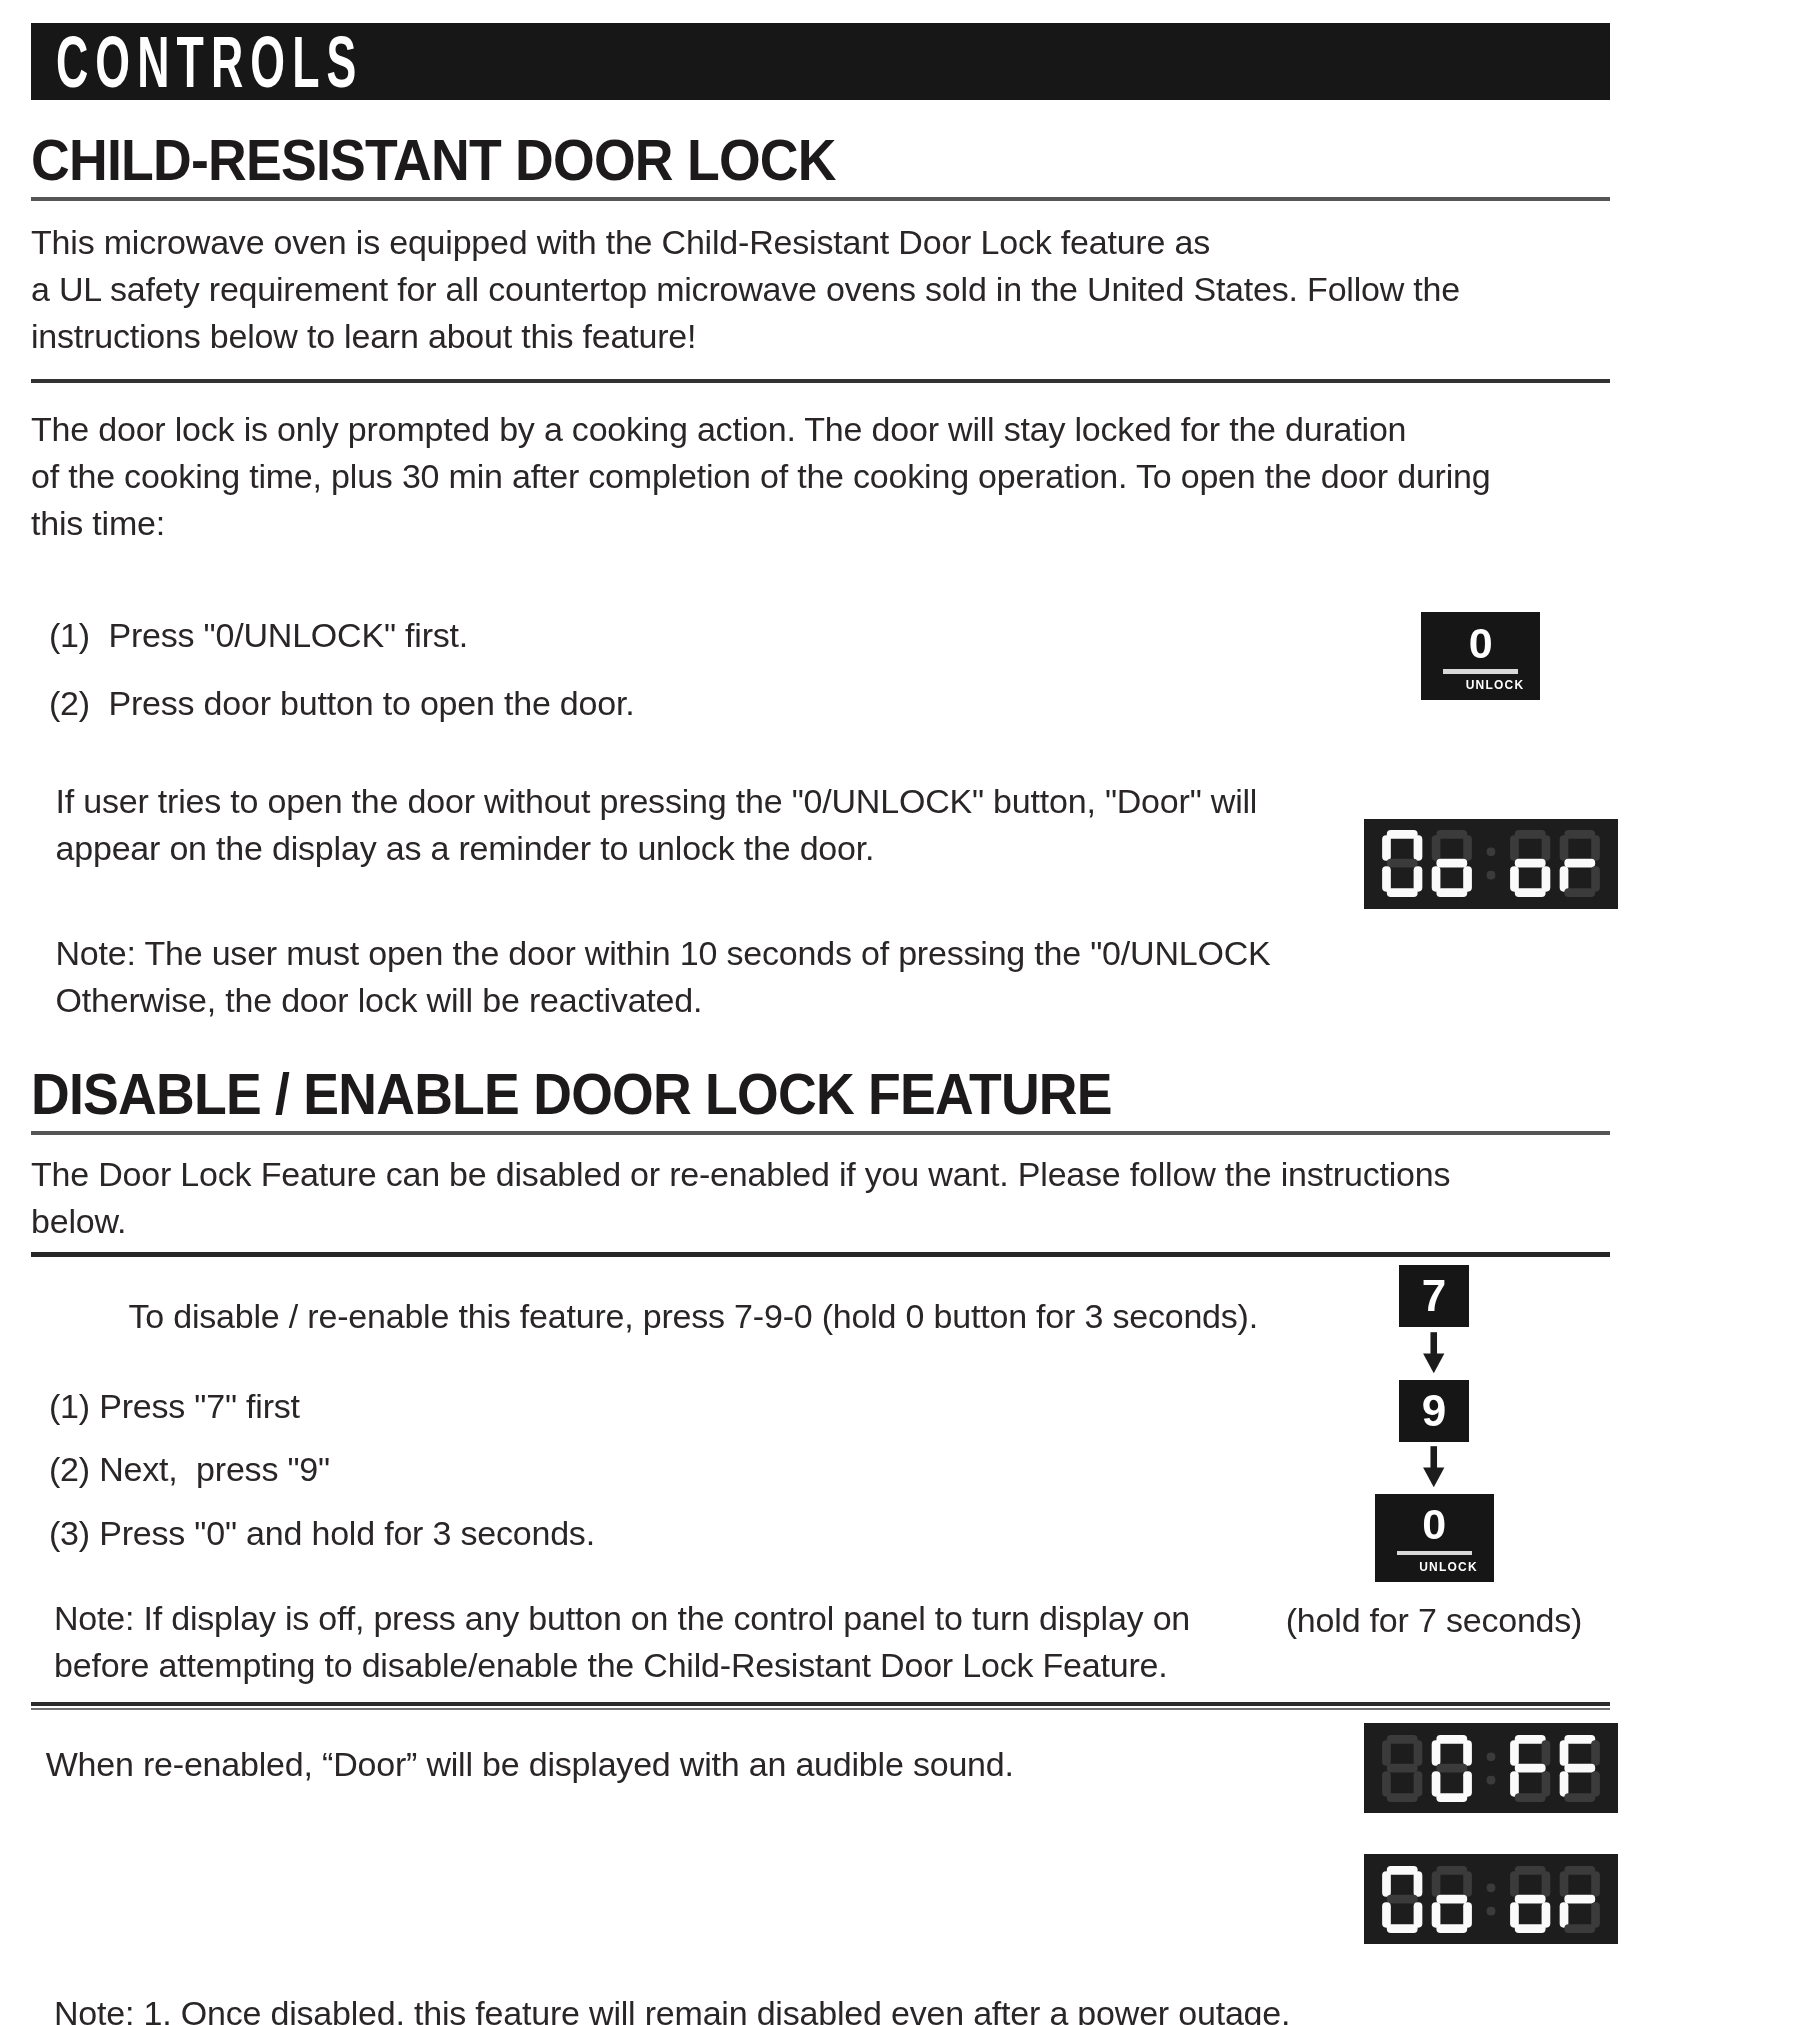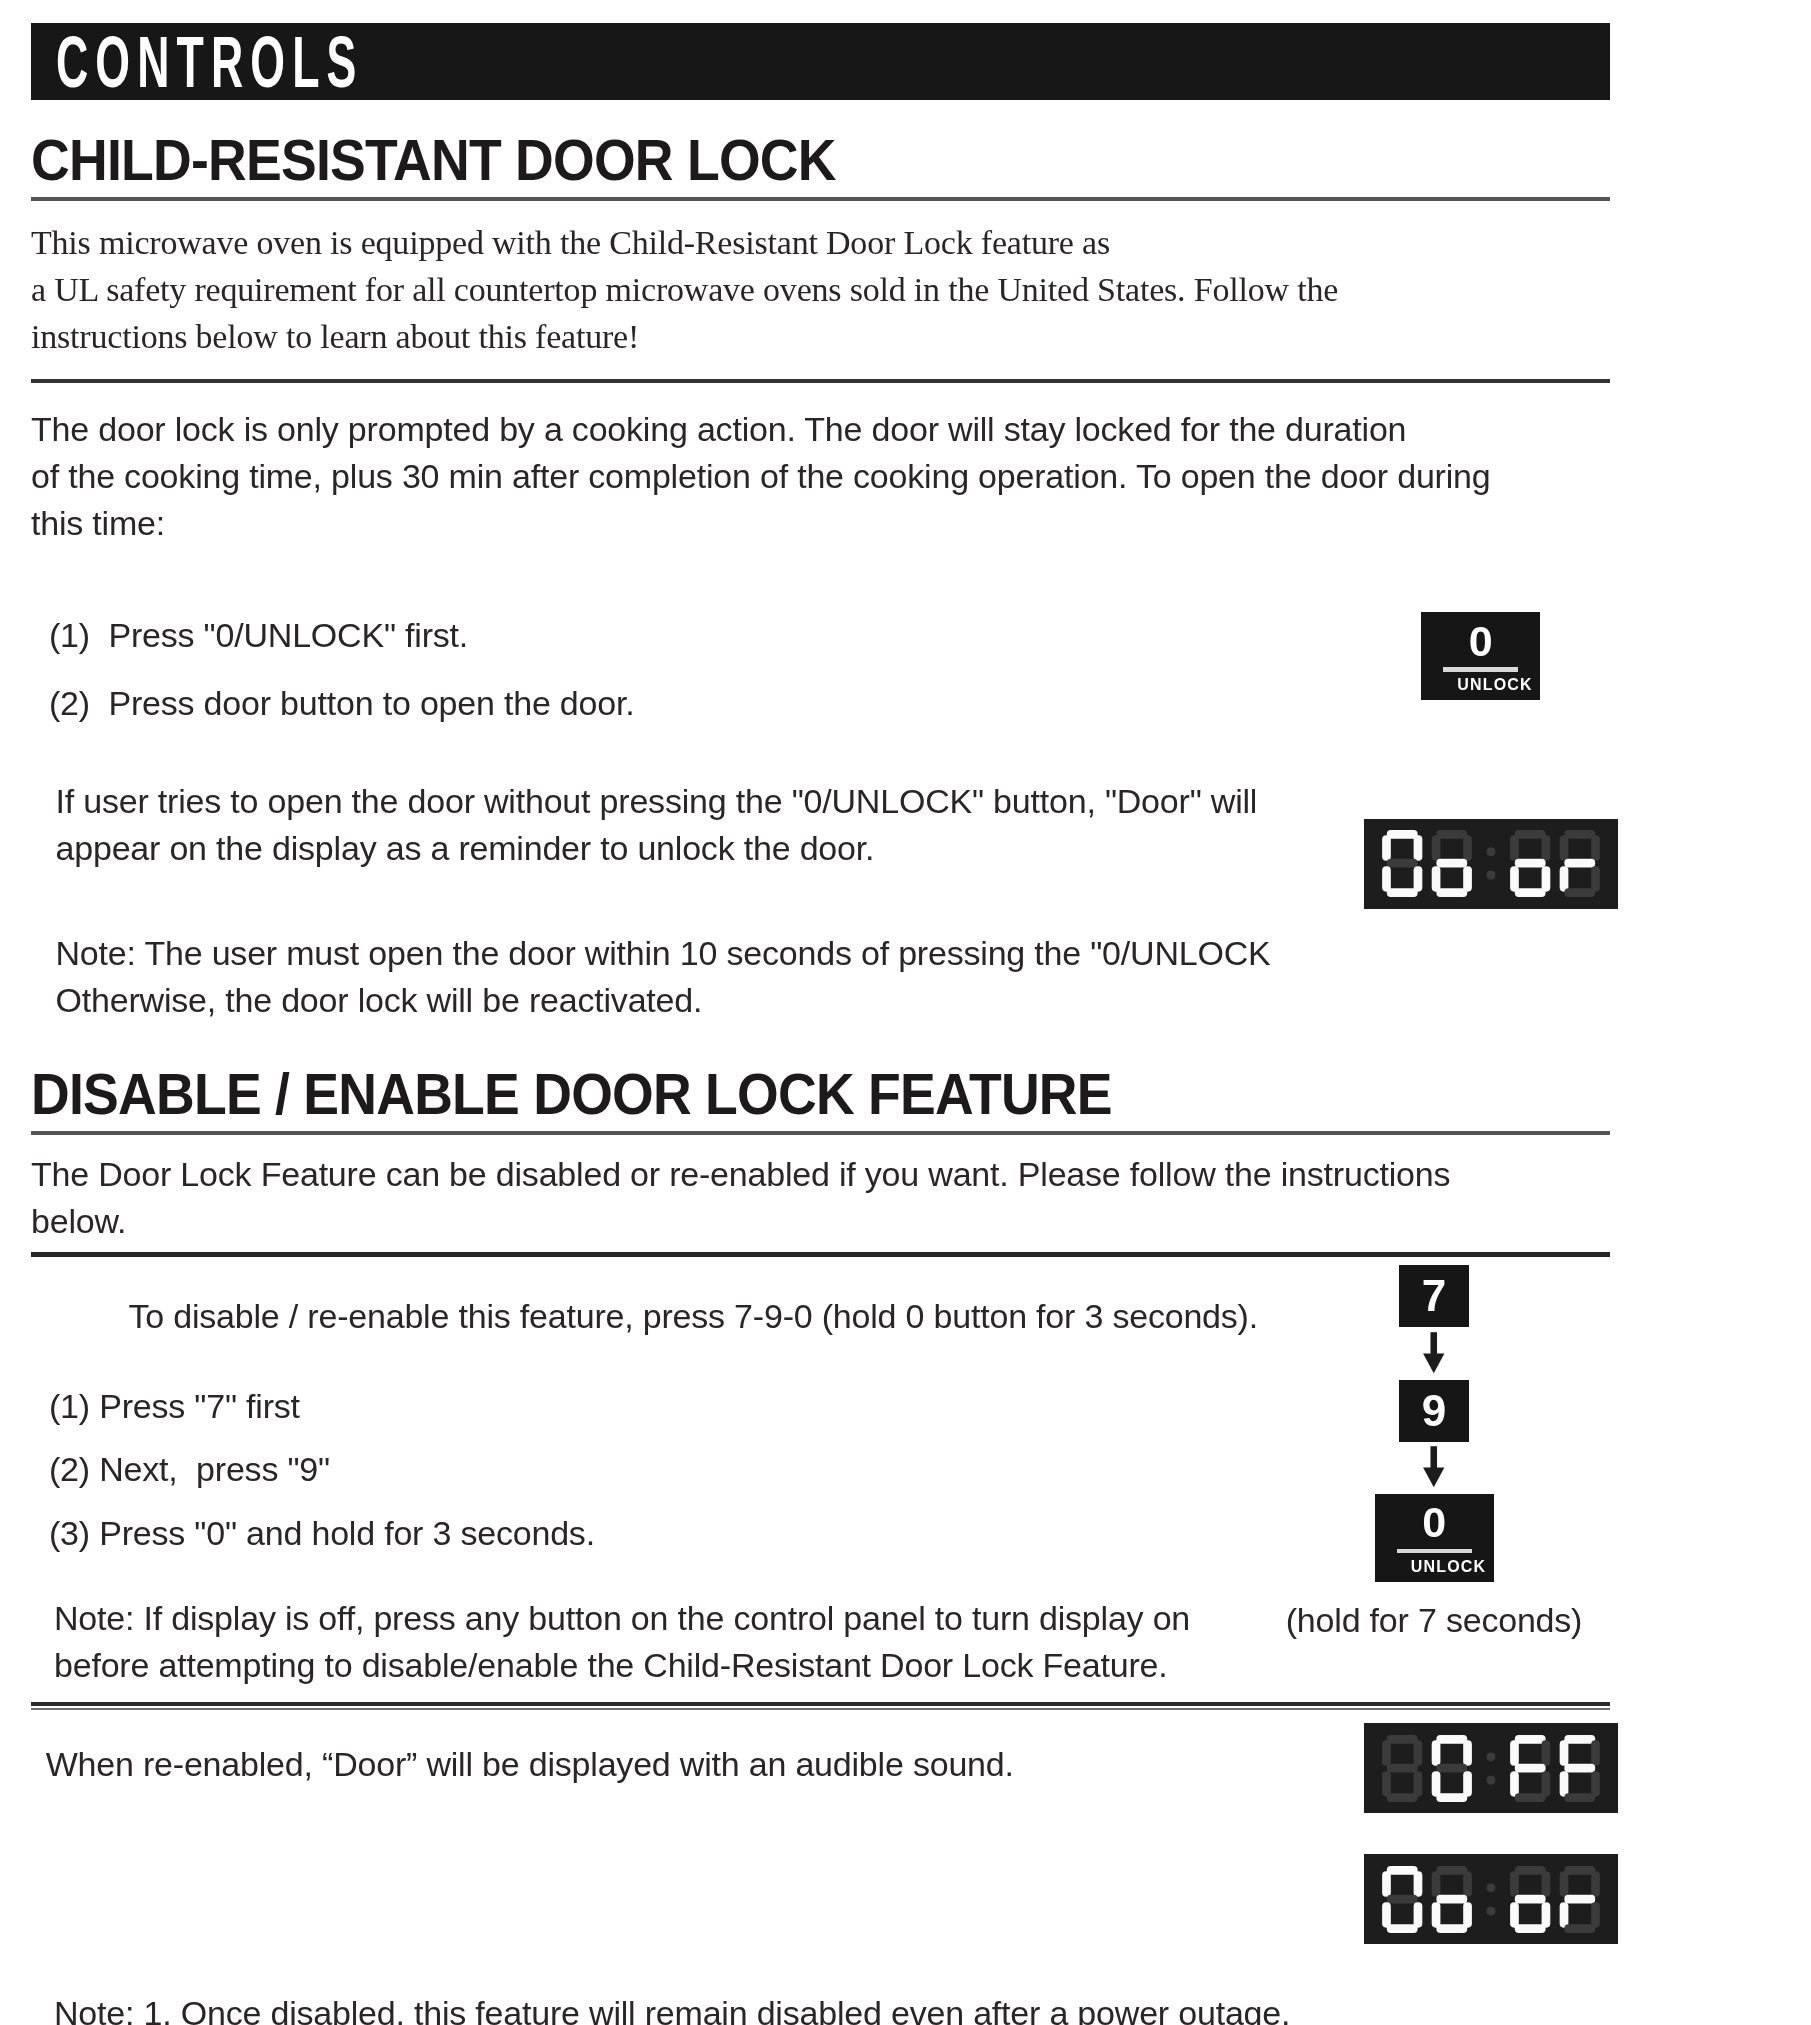--- a/index.html
+++ b/index.html
@@ -34,21 +34,21 @@
   }
   .heading.h2{margin-top:43px;}
   
   .rule{width:100%;}
   .rule-heading{margin-top:9.8px;border-top:4.1px solid #555555;}
   .rule-mid{margin-top:19.6px;border-top:4.9px solid #323232;}
   .rule-thick{margin-top:6.5px;border-top:5.7px solid #262626;}
   .rule-double{margin-top:13px;border-top:4.1px solid #2b2b2b;height:2.5px;border-bottom:2.5px solid #707070;}
   
   .body{margin:0;white-space:pre-line;}
-  .p1{margin-top:18px;font-family:Liberation Serif, serif;}
+  .p1{margin-top:18px;}
   .p2{margin-top:23px;}
   .indent{padding-left:24.5px;}
   .indent-sm{padding-left:9.8px;}
   .note-pad{padding-left:23px;}
   .step{white-space:pre-wrap;margin:0 0 21px 0;}
   
   .row{display:flex;justify-content:space-between;align-items:flex-start;}
   .row-steps{margin-top:65px;}
   .steps-a{padding-left:18px;}
   .row-door{margin-top:29.5px;}
@@ -69,21 +69,21 @@
   .status-displays{display:flex;flex-direction:column;gap:41px;flex:0 0 auto;}
   .note3{margin-top:46px;}
   .bleed-right{margin-right:-8.2px;}
   
   .btn{background:#161616;color:#ffffff;display:flex;flex-direction:column;
        align-items:center;justify-content:center;box-sizing:border-box;}
   .btn-digit{width:70px;height:62px;font-size:44px;font-weight:bold;line-height:1;}
   .btn-unlock{width:119px;height:88px;}
   .btn-unlock .btn-zero{font-size:43px;font-weight:bold;line-height:1;}
   .btn-unlock .btn-line{width:75px;height:4.1px;background:#d8d8d8;margin:4.9px 0 5.7px 0;}
-  .btn-unlock .btn-unlock-label{font-size:16px;font-weight:bold;letter-spacing:1.2px;line-height:1;margin-left:29px;}
+  .btn-unlock .btn-unlock-label{font-size:12px;font-weight:bold;letter-spacing:1.2px;line-height:1;margin-left:29px;}
   .btn-unlock-first{margin-right:70px;}
   .arrow{margin:4.9px 0;display:block;}
   
   .seg-display{
     background:#1d1d1d;padding:11.5px 18px;box-sizing:border-box;
     display:flex;align-items:center;justify-content:center;
   }
   .seg-display svg{display:block;}
   .display-door1{margin-top:41px;flex:0 0 auto;}
 </style>

